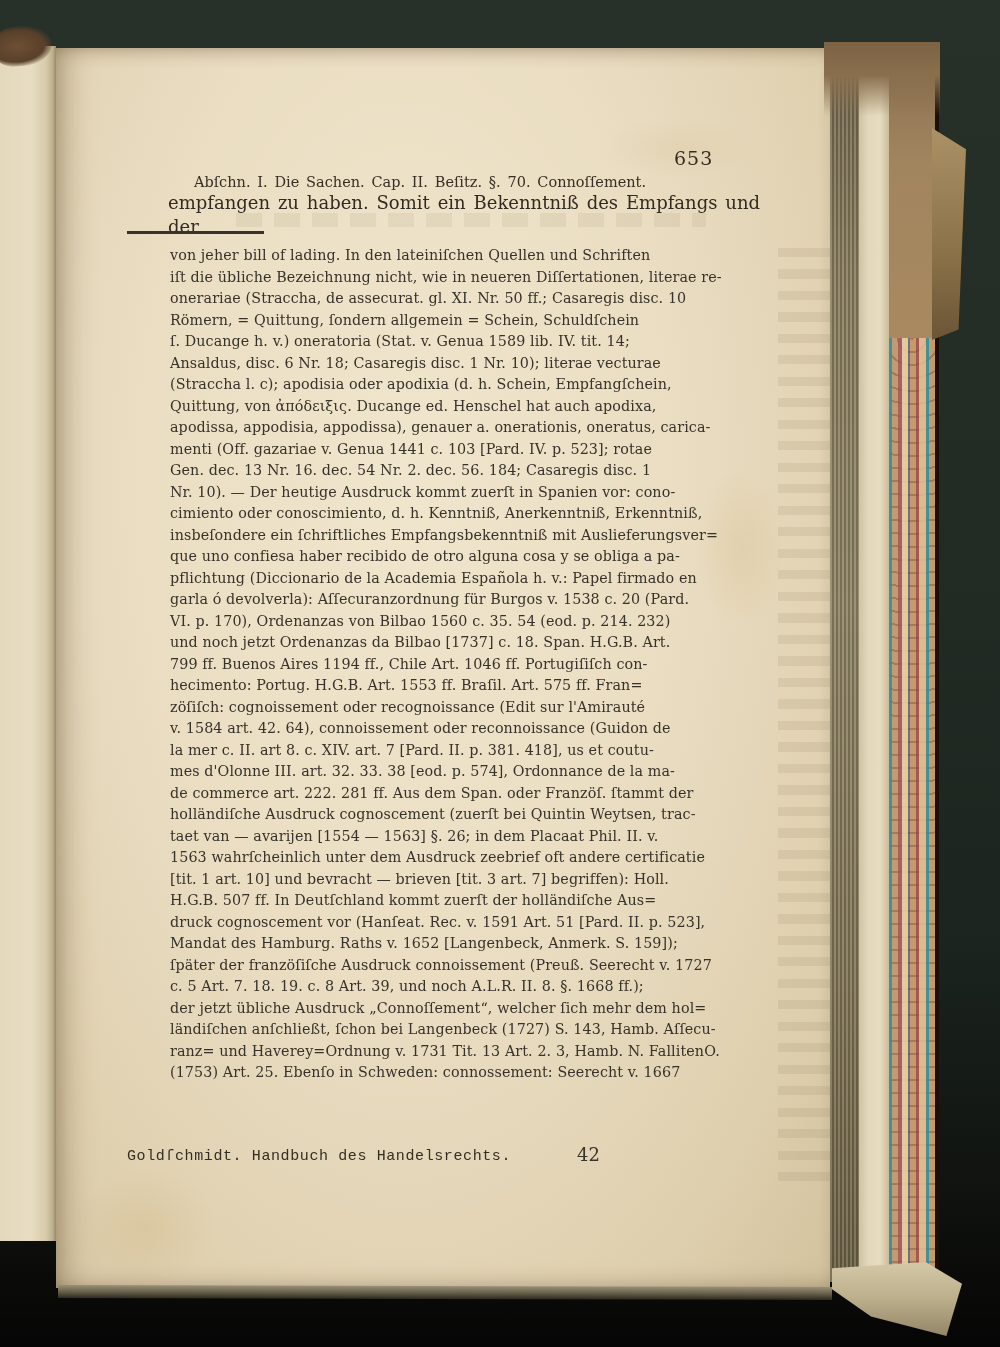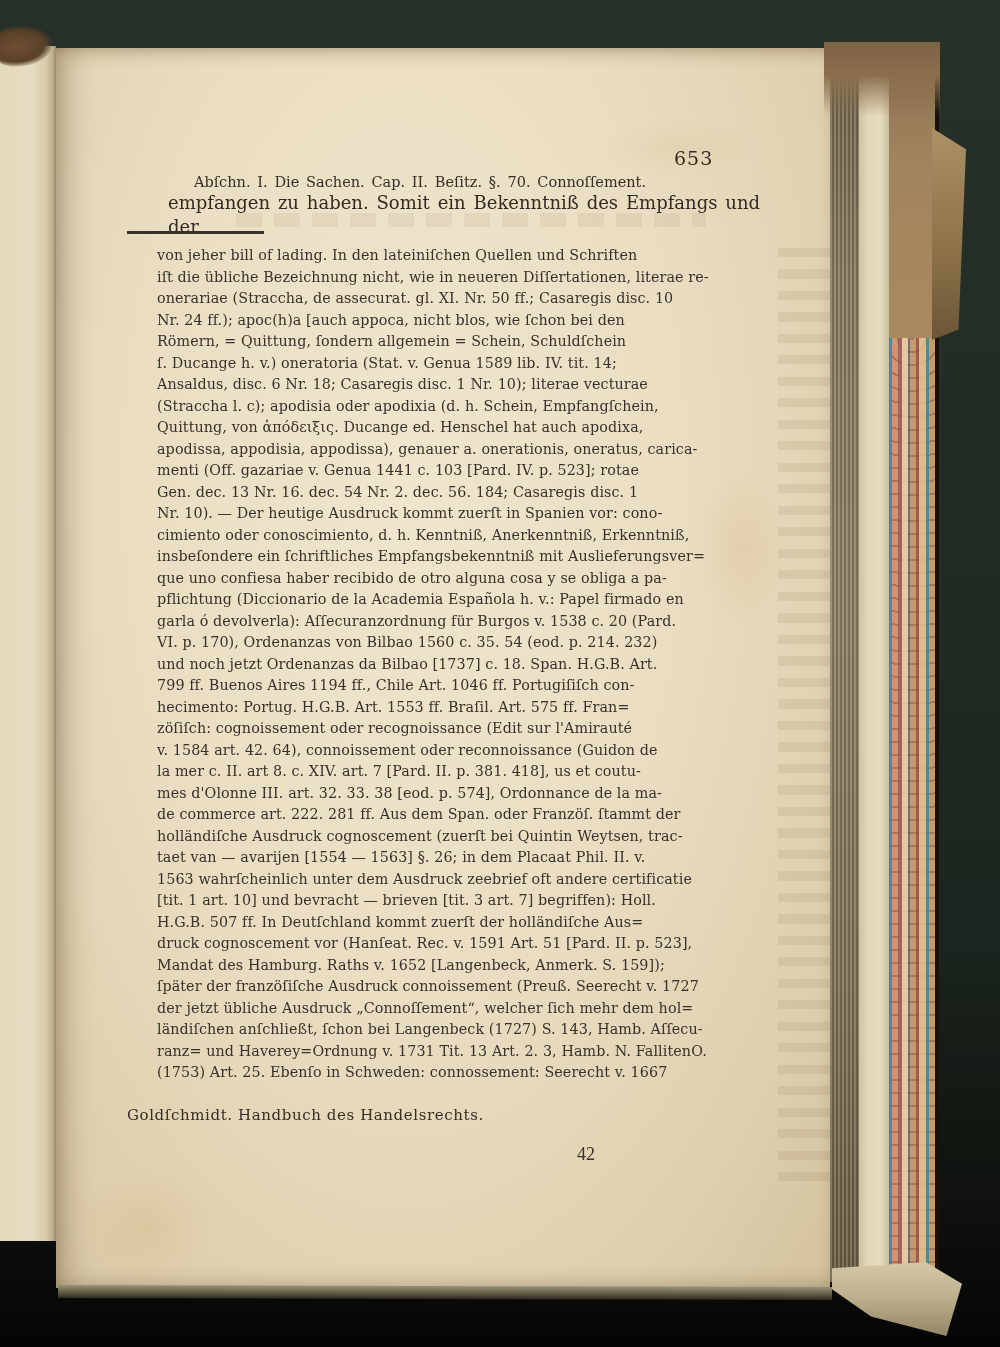--- a/index.html
+++ b/index.html
@@ -27,27 +27,27 @@
                inset 0 -14px 22px -14px rgba(95,75,45,.35);
     color:#332e25;
   }
   .runhead{position:absolute;top:104px;left:138px;width:452px;
     font-size:14.5px;line-height:20px;text-align:justify;text-align-last:justify;color:#372f25;margin-top:20px;}
   .pagenum{position:absolute;top:99px;left:618px;width:46px;font-size:19px;font-weight:normal;
     letter-spacing:1px;color:#342c21;}
   .bodyline{position:absolute;top:143px;left:68px;width:592px;
     font-size:18px;line-height:24px;text-align:justify;text-align-last:justify;color:#322b21;margin-left:44px;}
   .footnote-rule{position:absolute;top:183px;left:71px;width:137px;height:3px;background:#37322a;}
-  .footnote{position:absolute;top:197px;left:101px;width:606px;
+  .footnote{position:absolute;top:197px;left:114px;width:606px;
     font-size:14.3px;letter-spacing:.1px;color:#37322a;}
   .fn-line{height:21.5px;line-height:21.5px;white-space:nowrap;
     text-align:justify;text-align-last:justify;overflow:visible;}
   .fn-line::after{content:"";display:inline-block;width:100%;}
-  .footer-sig{position:absolute;top:1058px;left:71px;font-size:15px;letter-spacing:.6px;color:#352e24;}
-  .footer-num{position:absolute;top:1096px;left:521px;font-size:18px;color:#3a332a;font-family:Liberation Serif, serif;}
+  .footer-sig{position:absolute;top:1100px;left:71px;font-size:15px;letter-spacing:.6px;color:#352e24;font-family:Liberation Mono, monospace;}
+  .footer-num{position:absolute;top:1096px;left:521px;font-size:18px;color:#3a332a;}
   
   .ghost-col{position:absolute;top:200px;left:722px;width:52px;height:940px;opacity:.10;
     background:repeating-linear-gradient(180deg,#6b5738 0 9px,transparent 9px 21.5px);}
   .ghost-head{position:absolute;top:165px;left:180px;width:470px;height:14px;opacity:.08;
     background:repeating-linear-gradient(90deg,#6b5738 0 26px,transparent 26px 38px);}
   .stain1{position:absolute;top:420px;left:640px;width:90px;height:160px;opacity:.14;
     background:radial-gradient(ellipse,#c39b55 0%,rgba(195,155,85,0) 70%);}
   .stain2{position:absolute;top:1120px;left:20px;width:140px;height:120px;opacity:.18;
     background:radial-gradient(ellipse,#c8a25e 0%,rgba(200,162,94,0) 70%);}
   .stain3{position:absolute;top:70px;left:540px;width:160px;height:60px;opacity:.10;
@@ -102,21 +102,20 @@
     <div class="pagenum">653</div>
 
     <div class="bodyline">empfangen zu haben. Somit ein Bekenntniß des Empfangs und der</div>
 
     <div class="footnote-rule"></div>
 
     <div class="footnote">
         <div class="fn-line">von jeher bill of lading. In den lateiniſchen Quellen und Schriften</div>
         <div class="fn-line">iſt die übliche Bezeichnung nicht, wie in neueren Diſſertationen, literae re-</div>
         <div class="fn-line">onerariae (Straccha, de assecurat. gl. XI. Nr. 50 ff.; Casaregis disc. 10</div>
-        <div class="fn-line">Nr. 24 ff.); apoc(h)a [auch appoca, nicht blos, wie ſchon bei den</div>
         <div class="fn-line">Römern, = Quittung, ſondern allgemein = Schein, Schuldſchein</div>
         <div class="fn-line">ſ. Ducange h. v.) oneratoria (Stat. v. Genua 1589 lib. IV. tit. 14;</div>
         <div class="fn-line">Ansaldus, disc. 6 Nr. 18; Casaregis disc. 1 Nr. 10); literae vecturae</div>
         <div class="fn-line">(Straccha l. c); apodisia oder apodixia (d. h. Schein, Empfangſchein,</div>
         <div class="fn-line">Quittung, von ἀπόδειξις. Ducange ed. Henschel hat auch apodixa,</div>
         <div class="fn-line">apodissa, appodisia, appodissa), genauer a. onerationis, oneratus, carica-</div>
         <div class="fn-line">menti (Off. gazariae v. Genua 1441 c. 103 [Pard. IV. p. 523]; rotae</div>
         <div class="fn-line">Gen. dec. 13 Nr. 16. dec. 54 Nr. 2. dec. 56. 184; Casaregis disc. 1</div>
         <div class="fn-line">Nr. 10). — Der heutige Ausdruck kommt zuerſt in Spanien vor: cono-</div>
         <div class="fn-line">cimiento oder conoscimiento, d. h. Kenntniß, Anerkenntniß, Erkenntniß,</div>
@@ -134,20 +133,21 @@
         <div class="fn-line">mes d'Olonne III. art. 32. 33. 38 [eod. p. 574], Ordonnance de la ma-</div>
         <div class="fn-line">de commerce art. 222. 281 ff. Aus dem Span. oder Franzöſ. ſtammt der</div>
         <div class="fn-line">holländiſche Ausdruck cognoscement (zuerſt bei Quintin Weytsen, trac-</div>
         <div class="fn-line">taet van — avarijen [1554 — 1563] §. 26; in dem Placaat Phil. II. v.</div>
         <div class="fn-line">1563 wahrſcheinlich unter dem Ausdruck zeebrief oft andere certificatie</div>
         <div class="fn-line">[tit. 1 art. 10] und bevracht — brieven [tit. 3 art. 7] begriffen): Holl.</div>
         <div class="fn-line">H.G.B. 507 ff. In Deutſchland kommt zuerſt der holländiſche Aus=</div>
         <div class="fn-line">druck cognoscement vor (Hanſeat. Rec. v. 1591 Art. 51 [Pard. II. p. 523],</div>
         <div class="fn-line">Mandat des Hamburg. Raths v. 1652 [Langenbeck, Anmerk. S. 159]);</div>
         <div class="fn-line">ſpäter der franzöſiſche Ausdruck connoissement (Preuß. Seerecht v. 1727</div>
+        <div class="fn-line">c. 5 Art. 7. 18. 19. c. 8 Art. 39, und noch A.L.R. II. 8. §. 1668 ff.);</div>
         <div class="fn-line">der jetzt übliche Ausdruck „Connoſſement“, welcher ſich mehr dem hol=</div>
         <div class="fn-line">ländiſchen anſchließt, ſchon bei Langenbeck (1727) S. 143, Hamb. Aſſecu-</div>
         <div class="fn-line">ranz= und Haverey=Ordnung v. 1731 Tit. 13 Art. 2. 3, Hamb. N. FallitenO.</div>
         <div class="fn-line">(1753) Art. 25. Ebenſo in Schweden: connossement: Seerecht v. 1667</div>
       </div>
 
     <div class="footer-sig">Goldſchmidt. Handbuch des Handelsrechts.</div>
     <div class="footer-num">42</div>
   </div>
 

